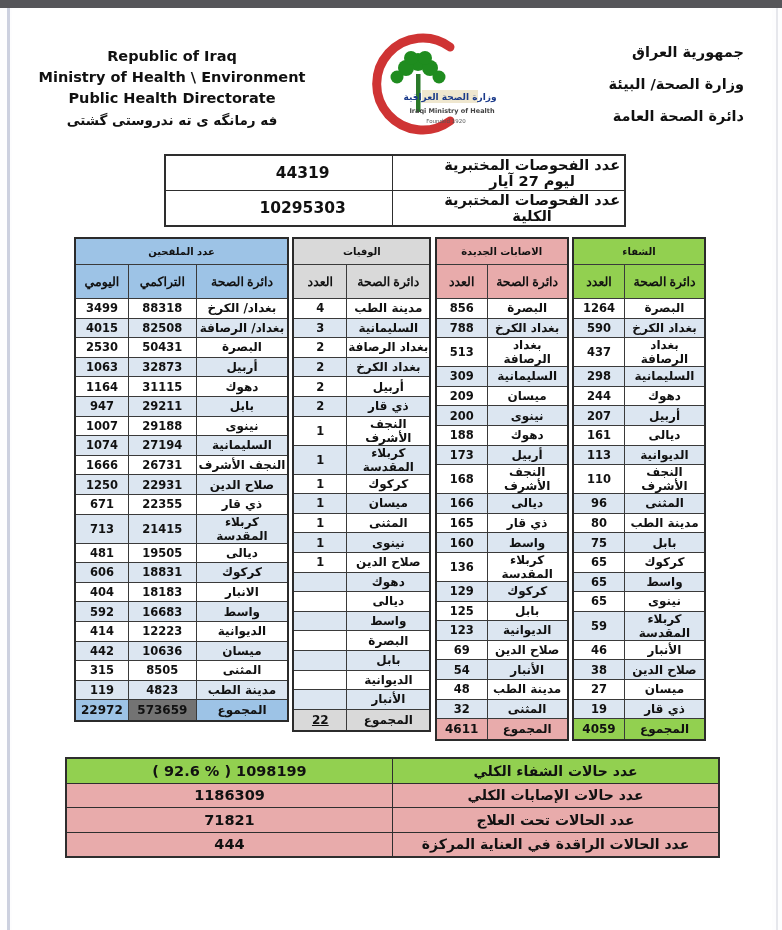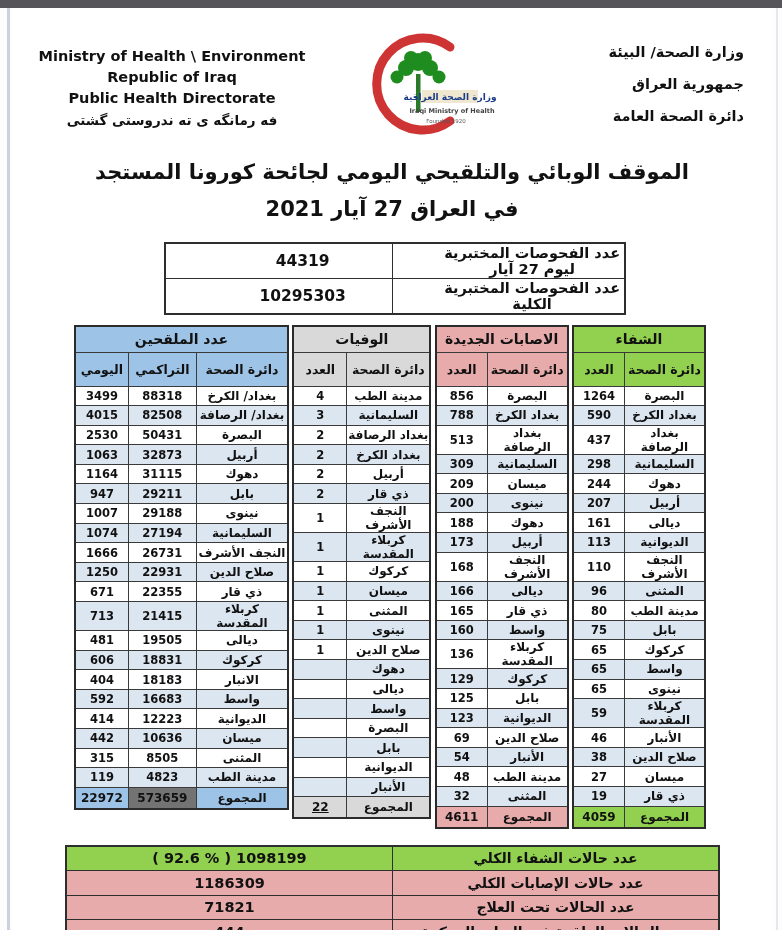--- a/index.html
+++ b/index.html
@@ -35,22 +35,22 @@
   .mini{direction:rtl;border:2px solid #2b2b2b;font-weight:bold;table-layout:fixed;}
   table[data-table="0"],table[data-table="1"]{width:134px;}
   table[data-table="2"]{width:139px;}
   table[data-table="3"]{width:215px;}
   .mini col:nth-child(1){width:61%;}
   .mini col:nth-child(2){width:39%;}
   .mini.three col:nth-child(1){width:43%;}
   .mini.three col:nth-child(2){width:32%;}
   .mini.three col:nth-child(3){width:25%;}
   .mini th,.mini td{border:1px solid #3a3a3a;text-align:center;padding:0 1px;overflow:hidden;}
-  .mini .mt-title{height:25px;font-size:14px;}
-  .mini .mt-head{height:33px;font-size:12.5px;}
+  .mini .mt-title{height:25px;font-size:10px;}
+  .mini .mt-head{height:33px;font-size:12.5px;font-family:Liberation Serif, serif;}
   .mini td{height:18.6px;font-size:11.5px;}
   .mini td[data-name="province-cell"]{font-size:12px;}
   .mini td[data-name="count-cell"]{direction:ltr;}
   .mini tr[data-name="table-row"]:nth-child(even){background:#DCE6F1;}
   .mini tr[data-name="table-total-row"] td{height:20px;font-size:12px;}
 
   
   .summary{direction:rtl;margin:16px 0 0 53px;width:655px;border:2px solid #2e2e2e;}
   .summary td{border:1.5px solid #2e2e2e;height:21.5px;text-align:center;font-weight:bold;}
   .summary .s-lbl{width:50%;font-size:14px;}
@@ -62,22 +62,22 @@
 <body>
 
 <div class="top-strip" data-name="window-top-strip"></div>
 <div class="left-edge" data-name="scan-left-edge"></div>
 <div class="right-edge" data-name="scan-right-edge"></div>
 
 <div class="page" data-name="report-page">
 
   <div class="letterhead" data-name="letterhead">
     <div class="hdr-en" data-name="ministry-name-english">
+      <div data-name="ministry-line-en-1">Republic of Iraq</div>
       <div data-name="ministry-line-en-2">Ministry of Health \ Environment</div>
-      <div data-name="ministry-line-en-1">Republic of Iraq</div>
       <div data-name="ministry-line-en-3">Public Health Directorate</div>
       <div class="kurdish" data-name="ministry-line-kurdish">فه رمانگه ی ته ندروستی گشتی</div>
     </div>
 
     <div class="logo-box" data-name="ministry-logo">
       <svg width="170" height="112" viewBox="0 0 170 112" data-name="ministry-logo-graphic">
         <path d="M114 19 A46 46 0 1 0 114 93" fill="none" stroke="#cf3434" stroke-width="9" stroke-linecap="round" data-name="red-crescent-icon"></path>
         <g data-name="green-tree-icon" fill="#1f8c1f">
           <circle cx="82" cy="34" r="9"></circle>
           <circle cx="70" cy="40" r="8"></circle>
@@ -89,30 +89,26 @@
           <rect x="80" y="46" width="4.5" height="38" fill="#2a7a2a"></rect>
         </g>
         <rect x="86" y="62" width="56" height="13" fill="#efe7cf" data-name="logo-banner"></rect>
         <text x="114" y="72" text-anchor="middle" font-size="9" font-weight="bold" fill="#1a3a8a" class="logo-text-ar" data-name="logo-arabic-name">وزارة الصحة العراقية</text>
         <text x="116" y="85" text-anchor="middle" font-size="6.5" font-weight="bold" fill="#444" data-name="logo-english-name">Iraqi Ministry of Health</text>
         <text x="110" y="95" text-anchor="middle" font-size="5.5" fill="#555" data-name="logo-founded-text">Founded 1920</text>
       </svg>
     </div>
 
     <div class="hdr-ar" data-name="ministry-name-arabic">
+      <div data-name="ministry-line-ar-1">جمهورية العراق</div>
       <div data-name="ministry-line-ar-2">وزارة الصحة/ البيئة</div>
-      <div data-name="ministry-line-ar-1">جمهورية العراق</div>
       <div data-name="ministry-line-ar-3">دائرة الصحة العامة</div>
     </div>
   </div>
 
-  <div class="main-title" data-name="report-title">
-    <div data-name="report-title-line1">الموقف الوبائي والتلقيحي اليومي لجائحة كورونا المستجد</div>
-    <div data-name="report-title-line2">في العراق 27  آيار 2021</div>
-  </div>
 
   <table class="tests" data-name="tests-table">
     <tbody data-name="tests-table-body">
         <tr data-name="tests-row">
           <td data-name="tests-label" class="t-lbl">عدد الفحوصات المختبرية  ليوم 27 آيار</td>
           <td data-name="tests-value" class="t-val">44319</td>
         </tr>
         <tr data-name="tests-row">
           <td data-name="tests-label" class="t-lbl">عدد الفحوصات المختبرية الكلية</td>
           <td data-name="tests-value" class="t-val">10295303</td>

